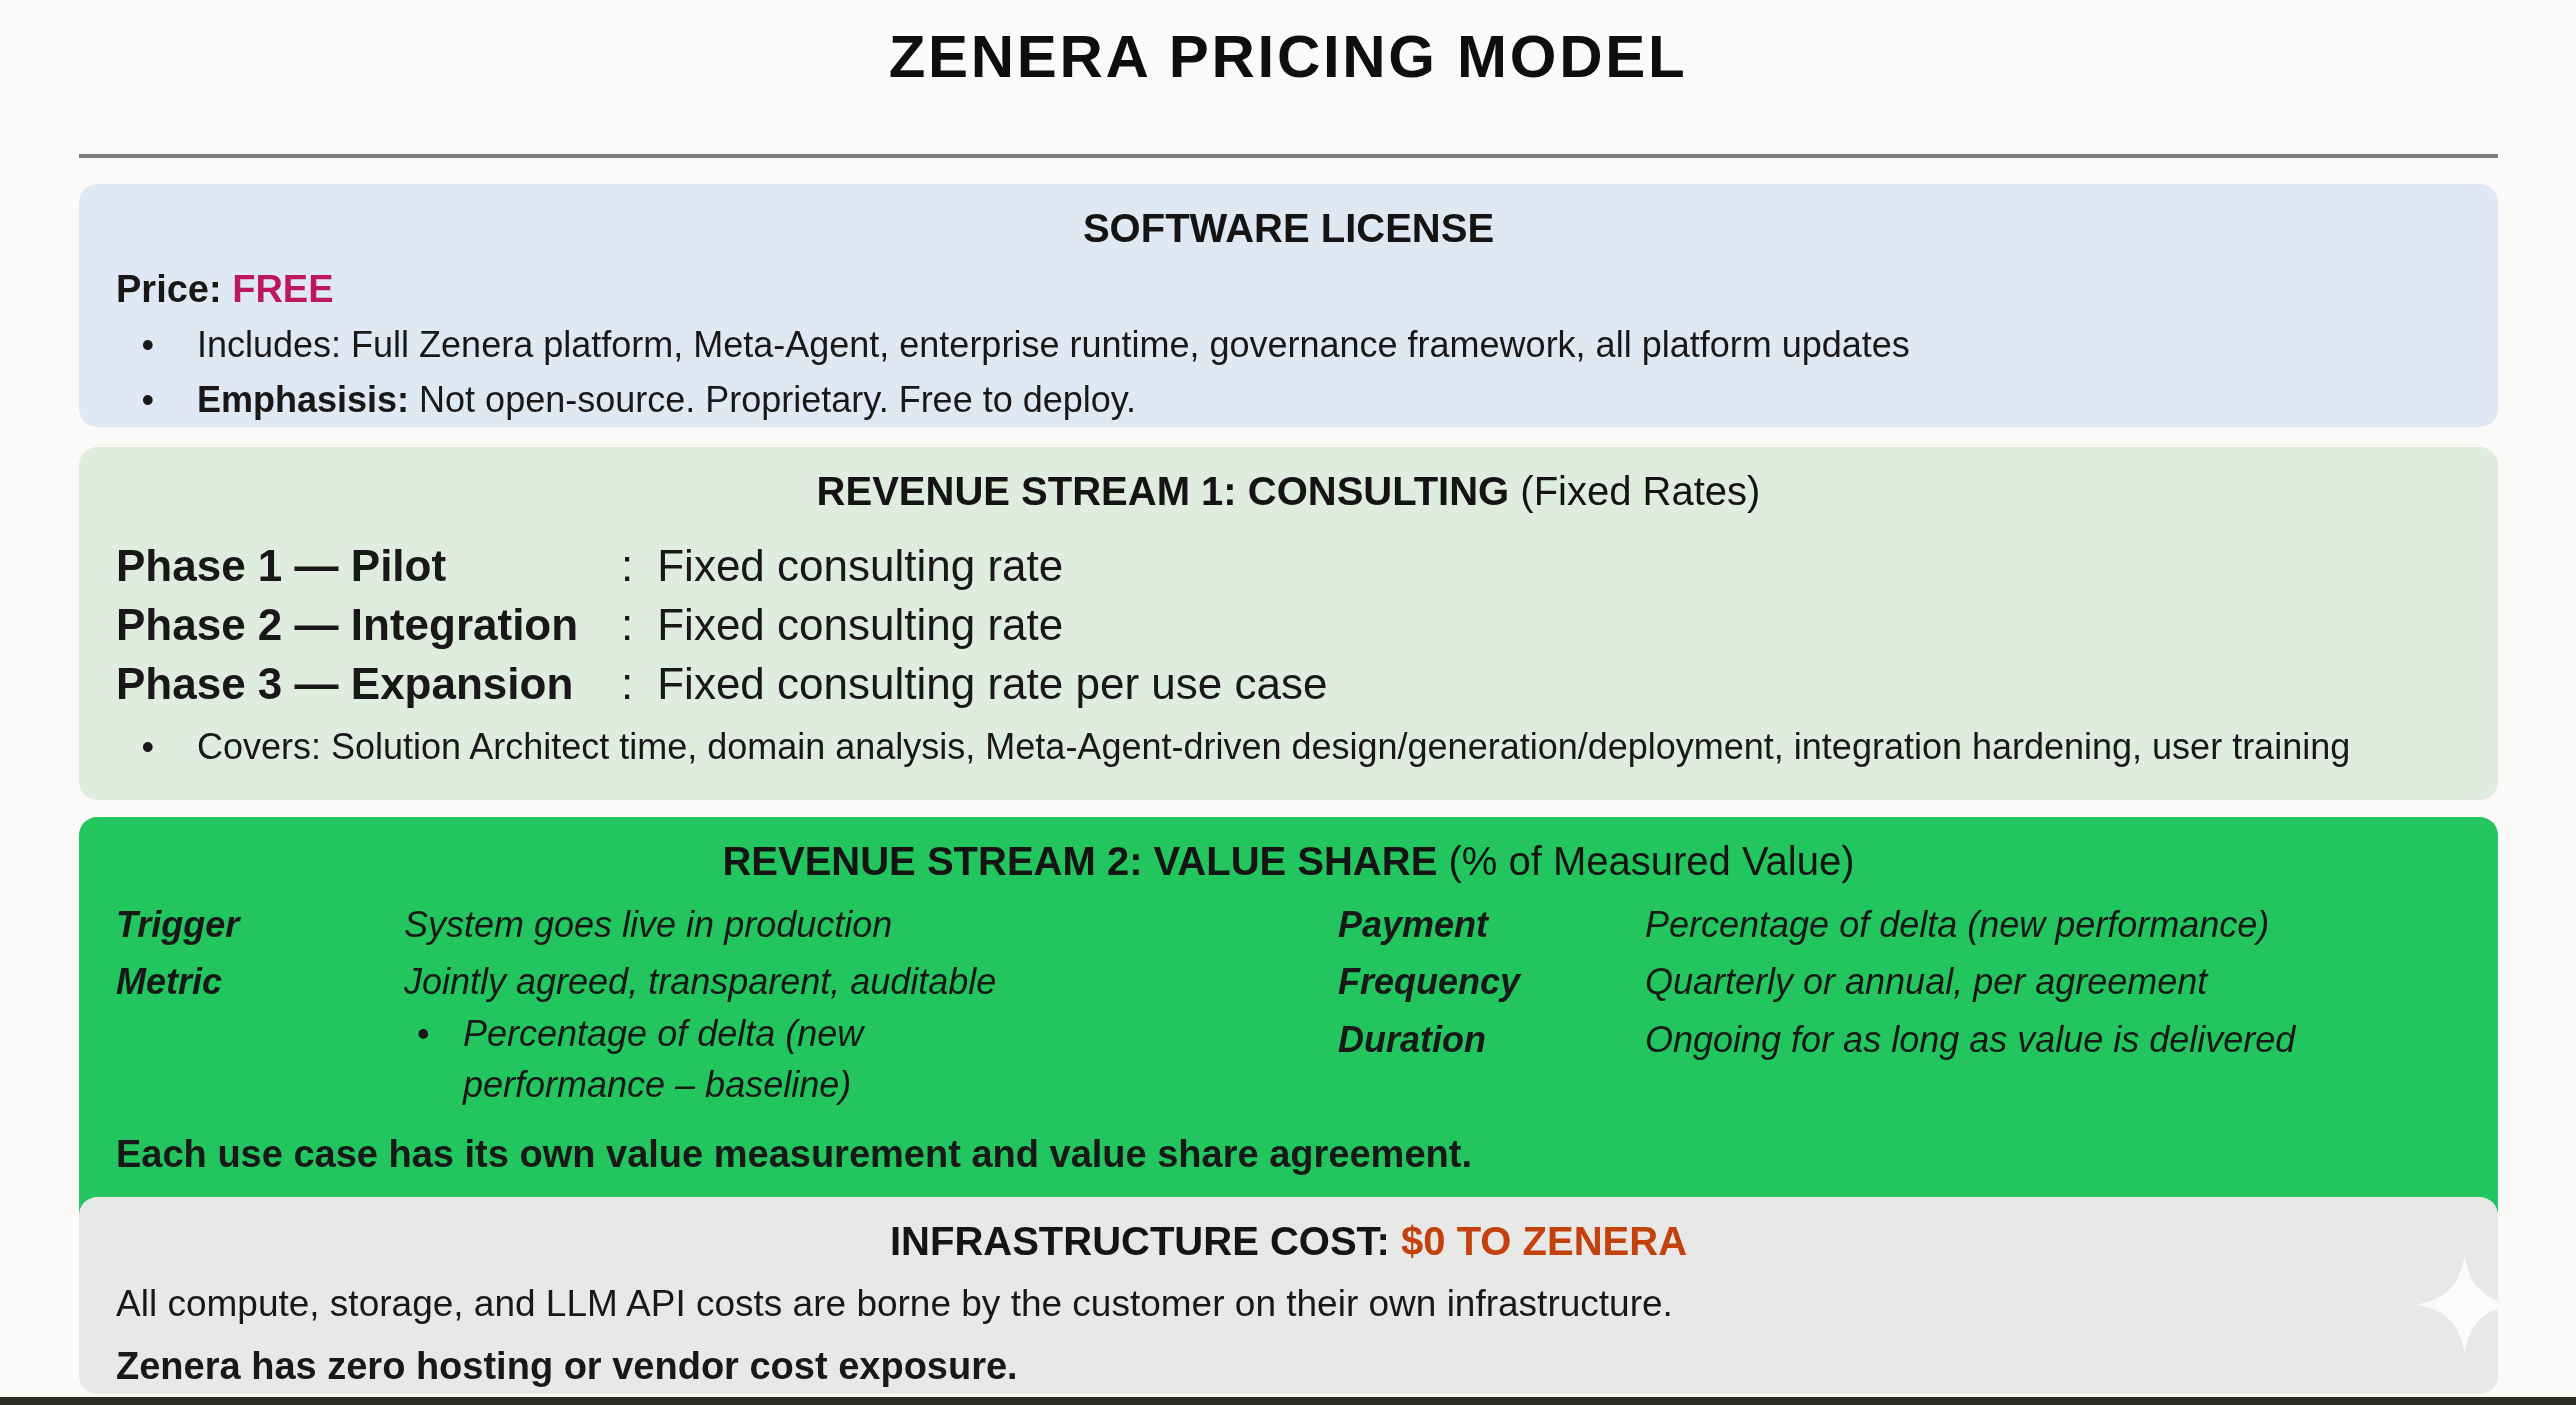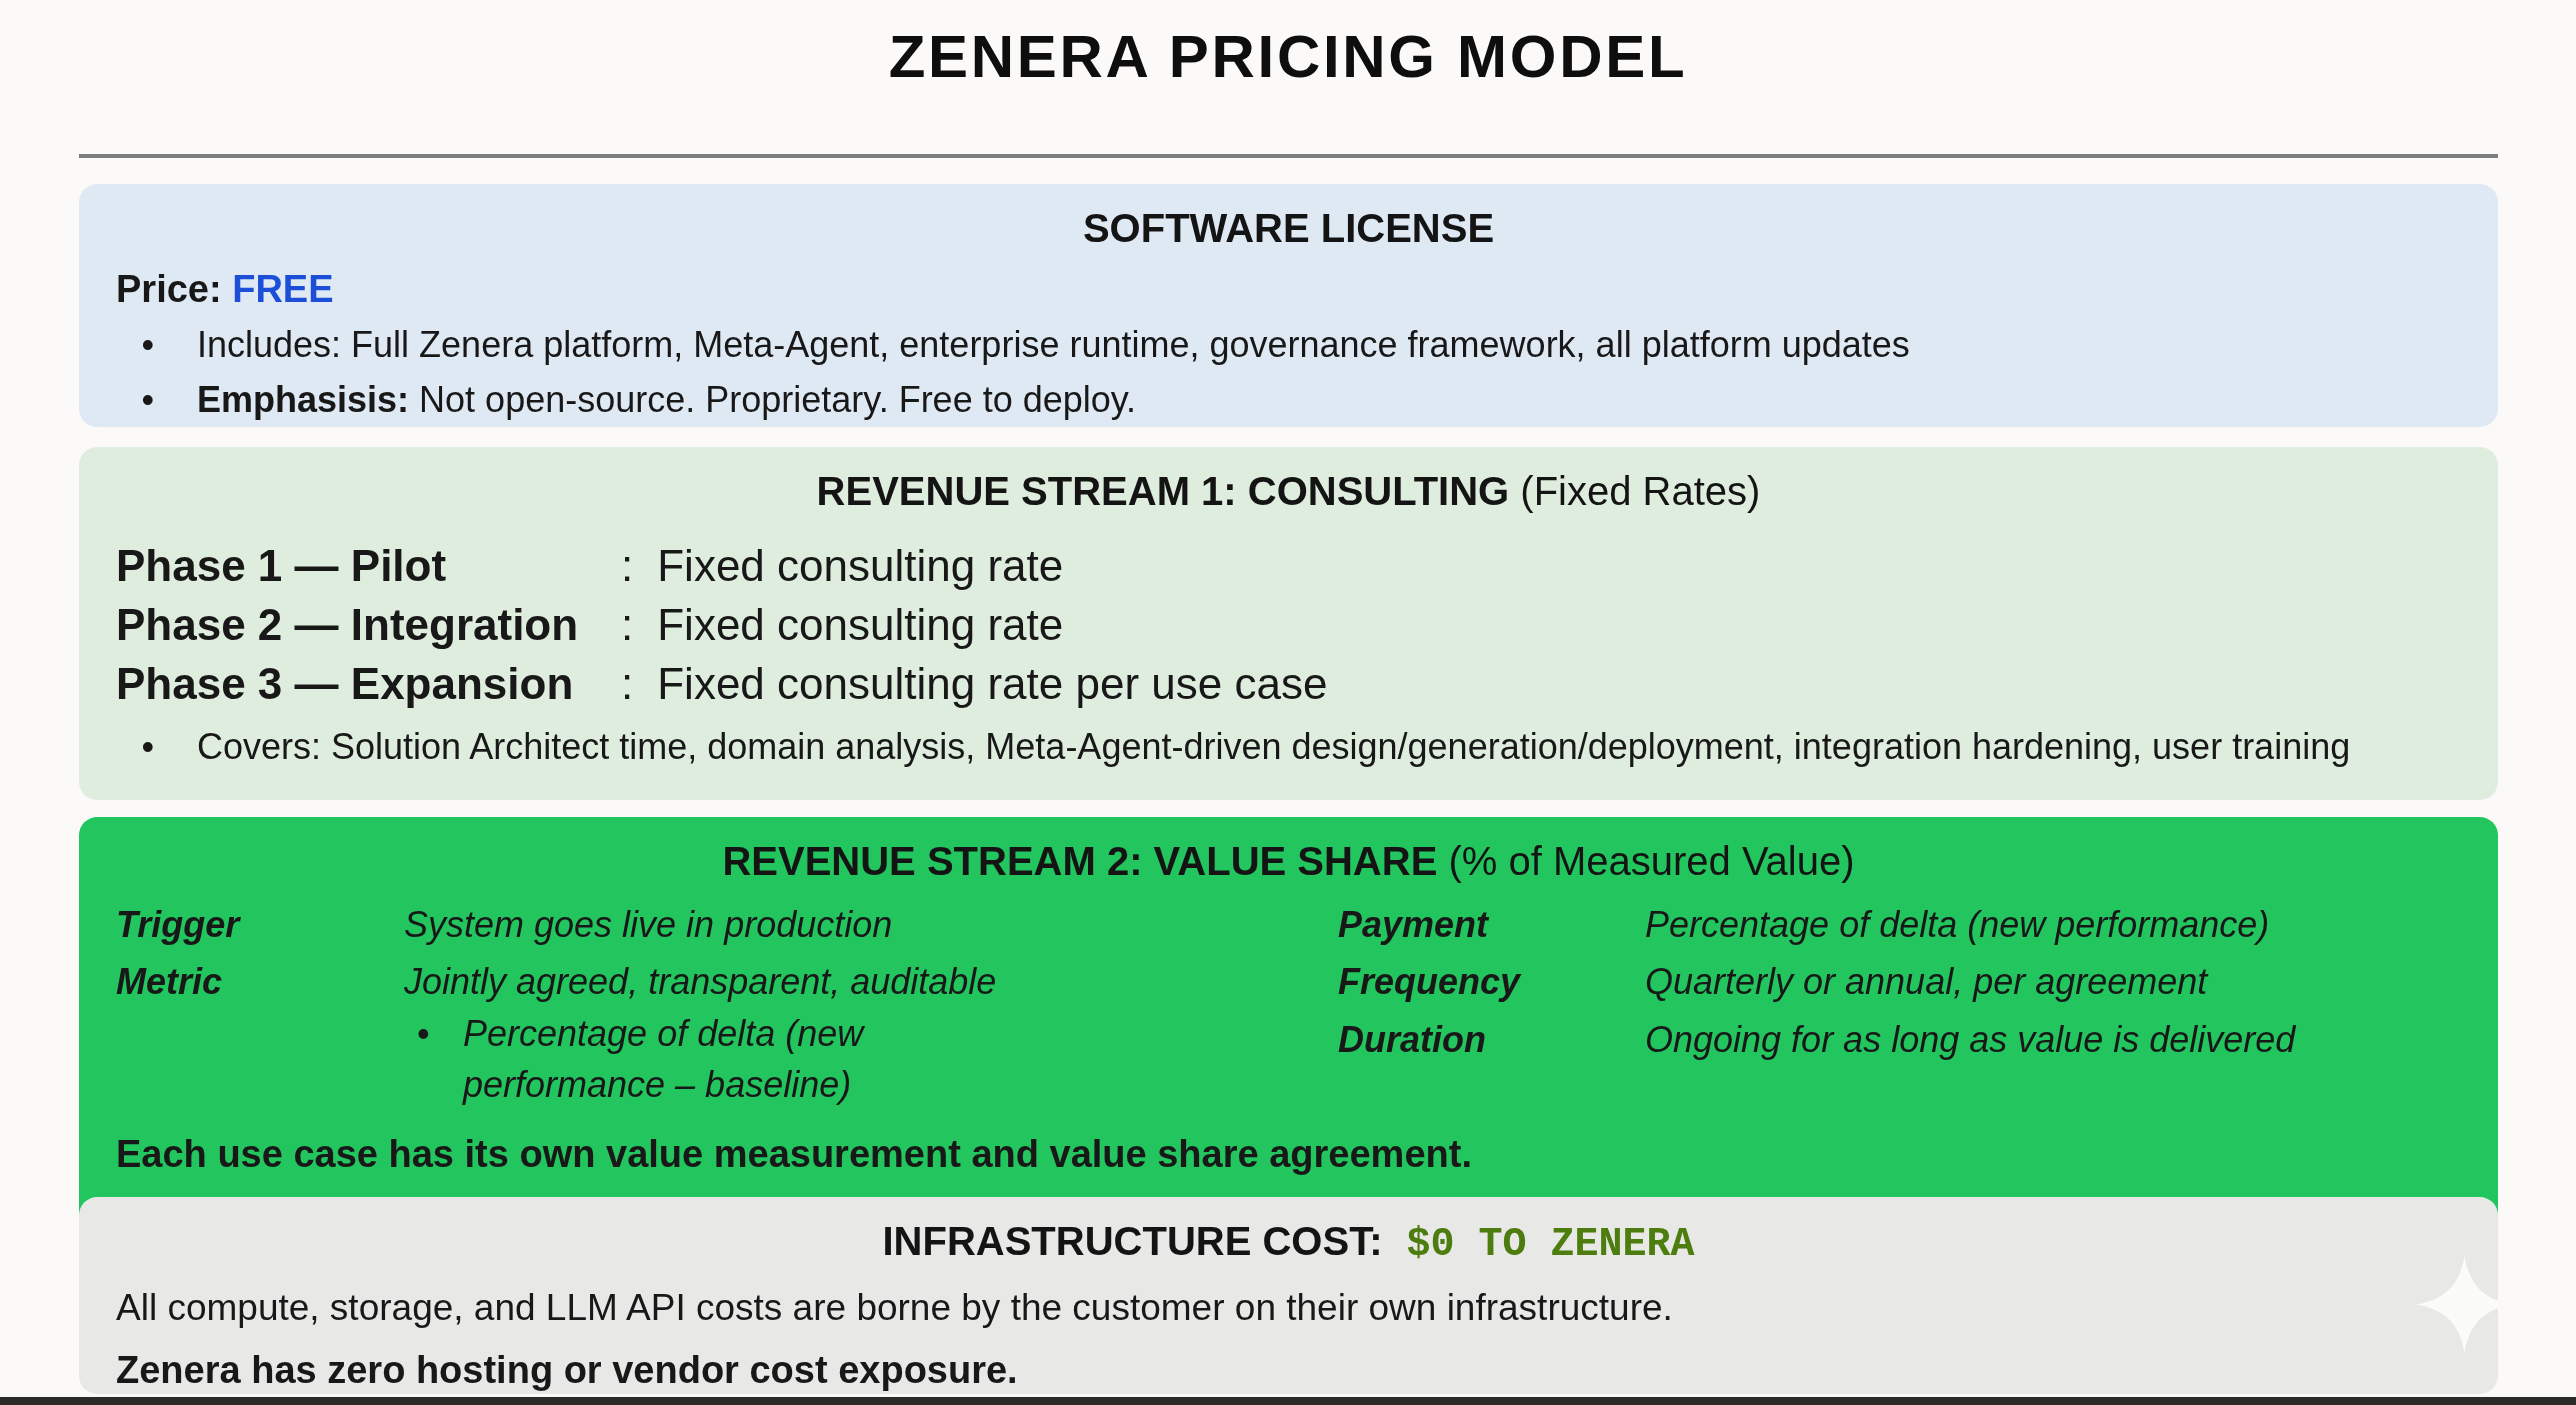--- a/index.html
+++ b/index.html
@@ -18,21 +18,21 @@
     position:absolute;left:79px;width:2419px;border-radius:18.3px;
     box-sizing:border-box;padding:20px 37px;overflow:hidden;
   }
   .card-license{top:184px;height:243px;background:#dfe9f4;}
   .card-consulting{top:447px;height:353px;background:#dfedde;}
   .card-valueshare{top:817px;height:428px;background:#22c55e;}
   .card-infra{top:1197px;height:197px;background:#e8e8e6;}
   h2{margin:0;font-size:40px;line-height:1.2;font-weight:700;color:#141414;text-align:center;}
   h2 .light{font-weight:400;}
   .price{margin:14.6px 0 0;font-size:38px;line-height:1.2;font-weight:700;}
-  .price .free{color:#1d4ed8;}
+  .price .free{color:#be185d;}
   ul.bullets{list-style:none;margin:7.3px 0 0;padding:0;}
   ul.bullets li{
     position:relative;padding-left:81px;margin-top:3.7px;
     font-size:36px;line-height:1.42;
   }
   ul.bullets li::before{content:"\2022";position:absolute;left:25.6px;}
   .phases{margin-top:22px;}
   .phase-row{display:flex;font-size:44px;line-height:1.34;}
   .phase-label{font-weight:700;width:505px;flex:none;}
   .phase-colon{flex:none;}
@@ -46,21 +46,21 @@
   .vs-col-left .vs-label{width:288px;}
   .vs-col-right .vs-label{width:307px;}
   .sub-bullet{
     position:relative;max-width:512px;padding-left:59px;margin-top:1.8px;
     font-size:36px;line-height:1.4;
   }
   .sub-bullet::before{content:"\2022";position:absolute;left:12.8px;}
   .footnote{margin:11px 0 0;font-size:38px;line-height:1.35;font-weight:700;}
   .infra-line{margin:12.8px 0 0;font-size:37px;line-height:1.4;}
   .infra-bold{margin:11px 0 0;font-size:38px;line-height:1.35;font-weight:700;}
-  .blue-em{color:#4d7c0f;font-family:Liberation Mono, monospace;}
+  .blue-em{color:#c2410c;}
   .sparkle{position:absolute;right:-14.6px;top:59px;width:97px;height:97px;}
   .bottom-strip{position:absolute;left:0;bottom:0;width:100%;height:8.2px;background:#2b2b27;}
 </style>
 </head>
 <body>
 
 <div class="slide">
 
   <h1 class="title">ZENERA PRICING MODEL</h1>
   <div class="rule"></div>

